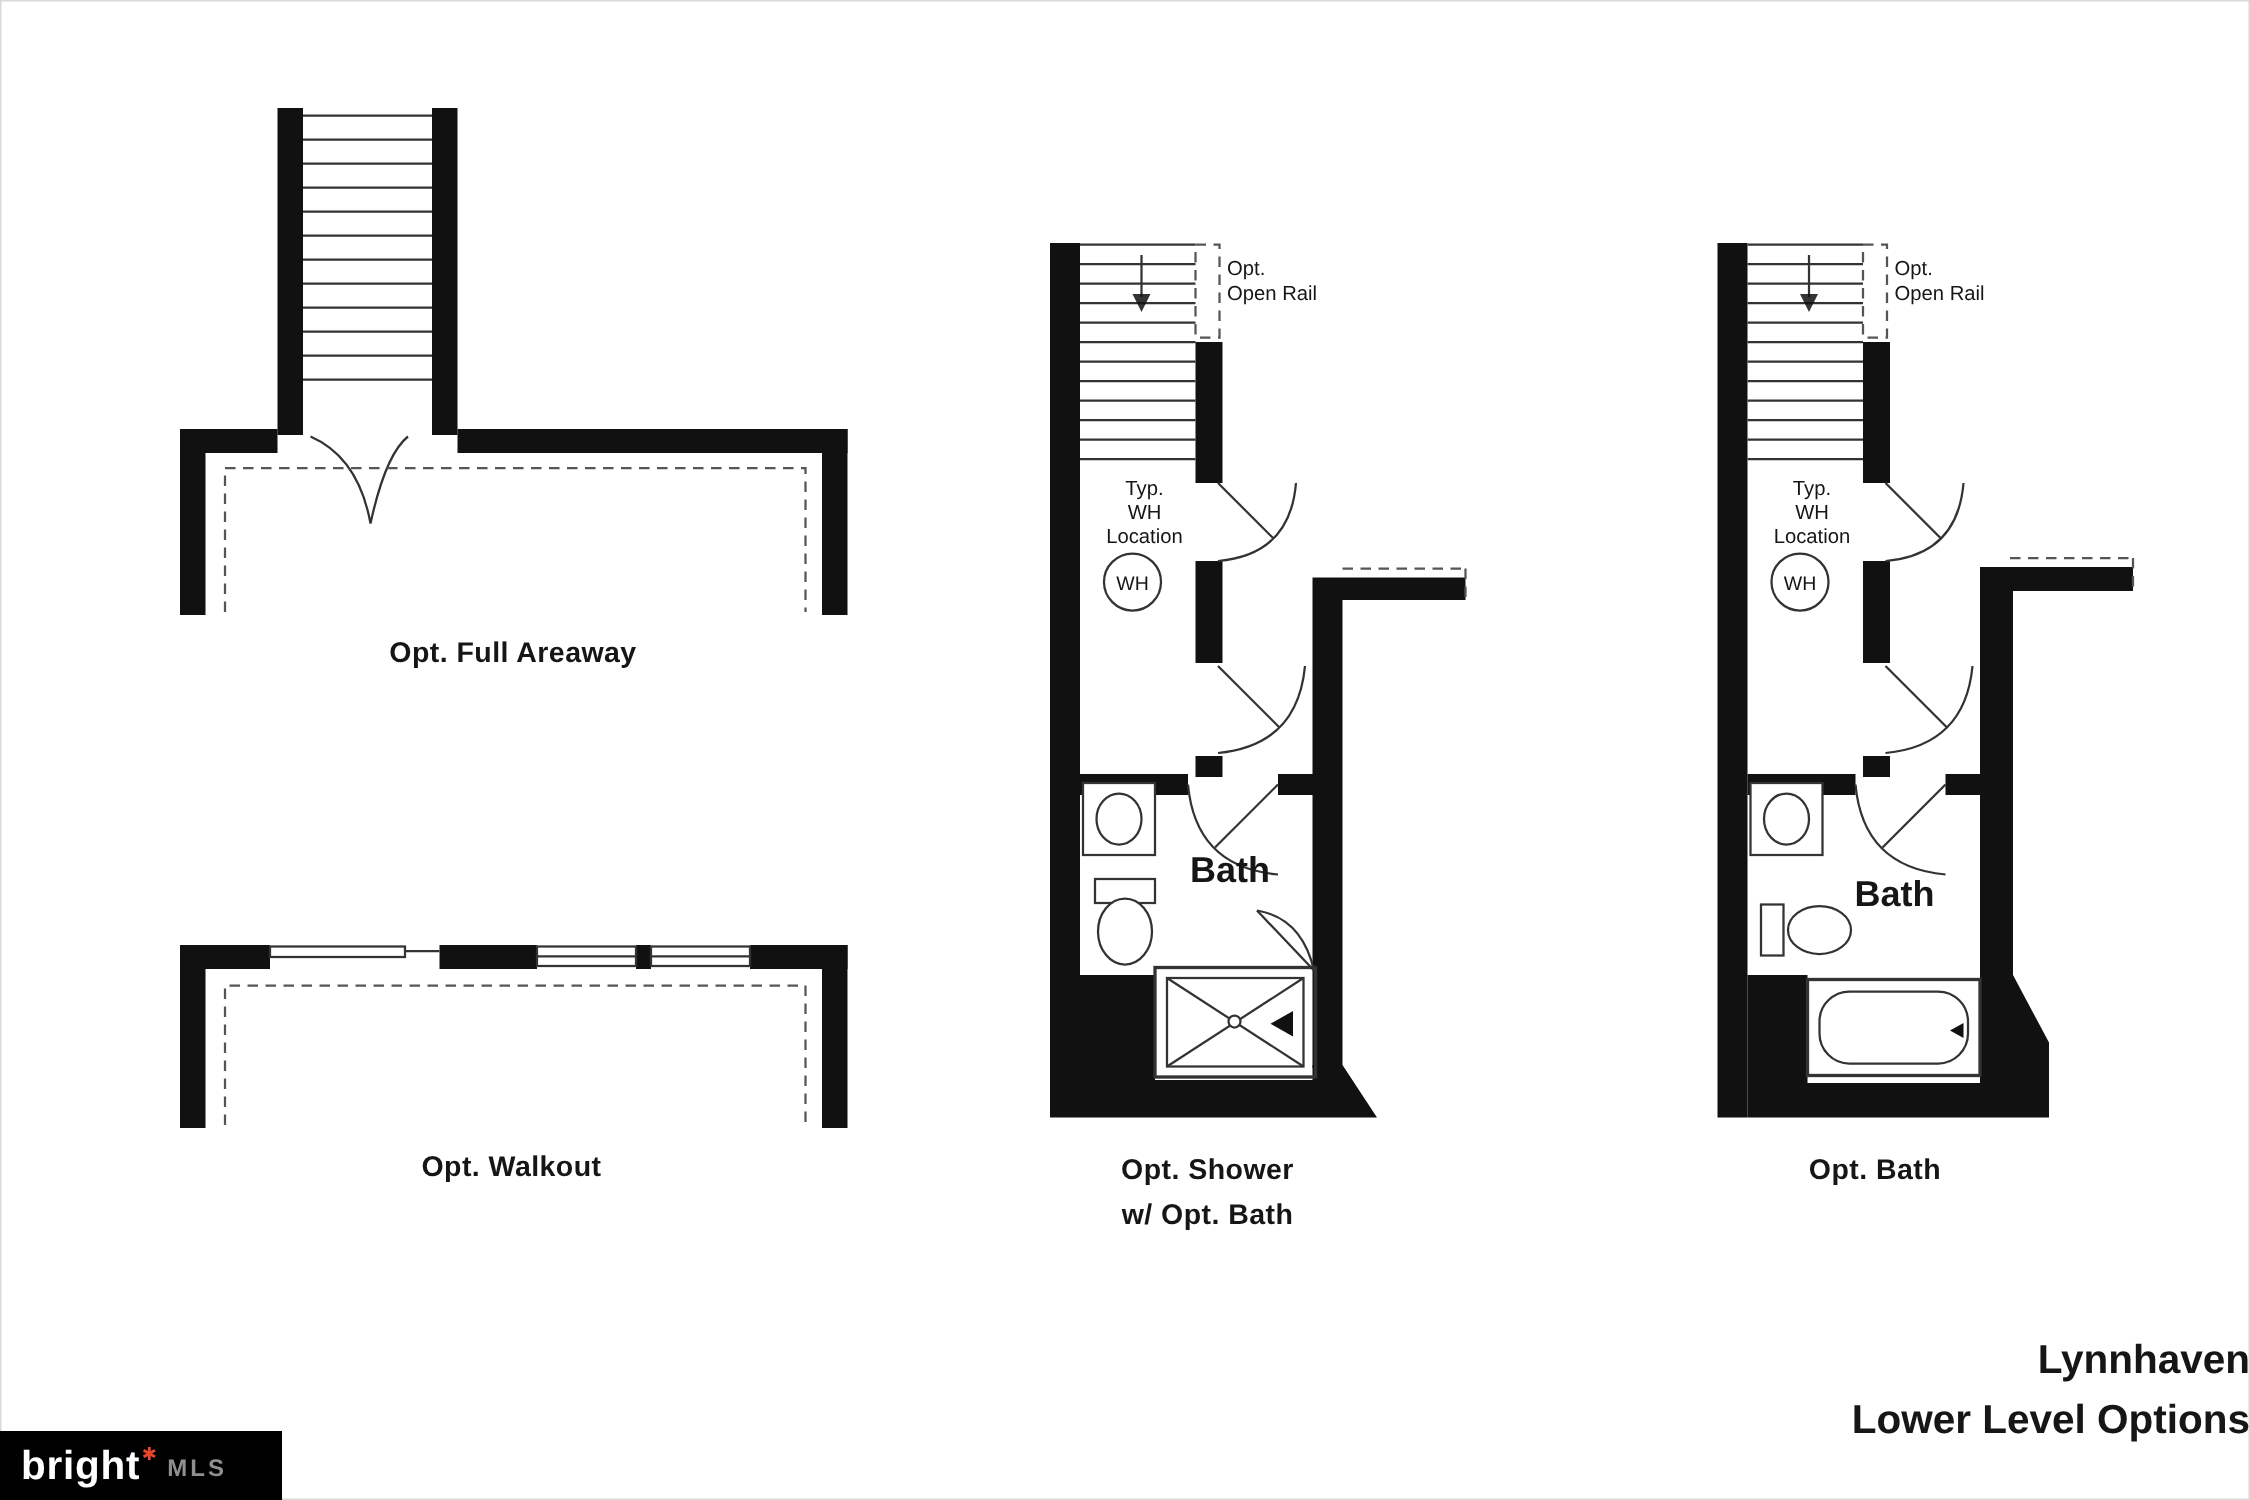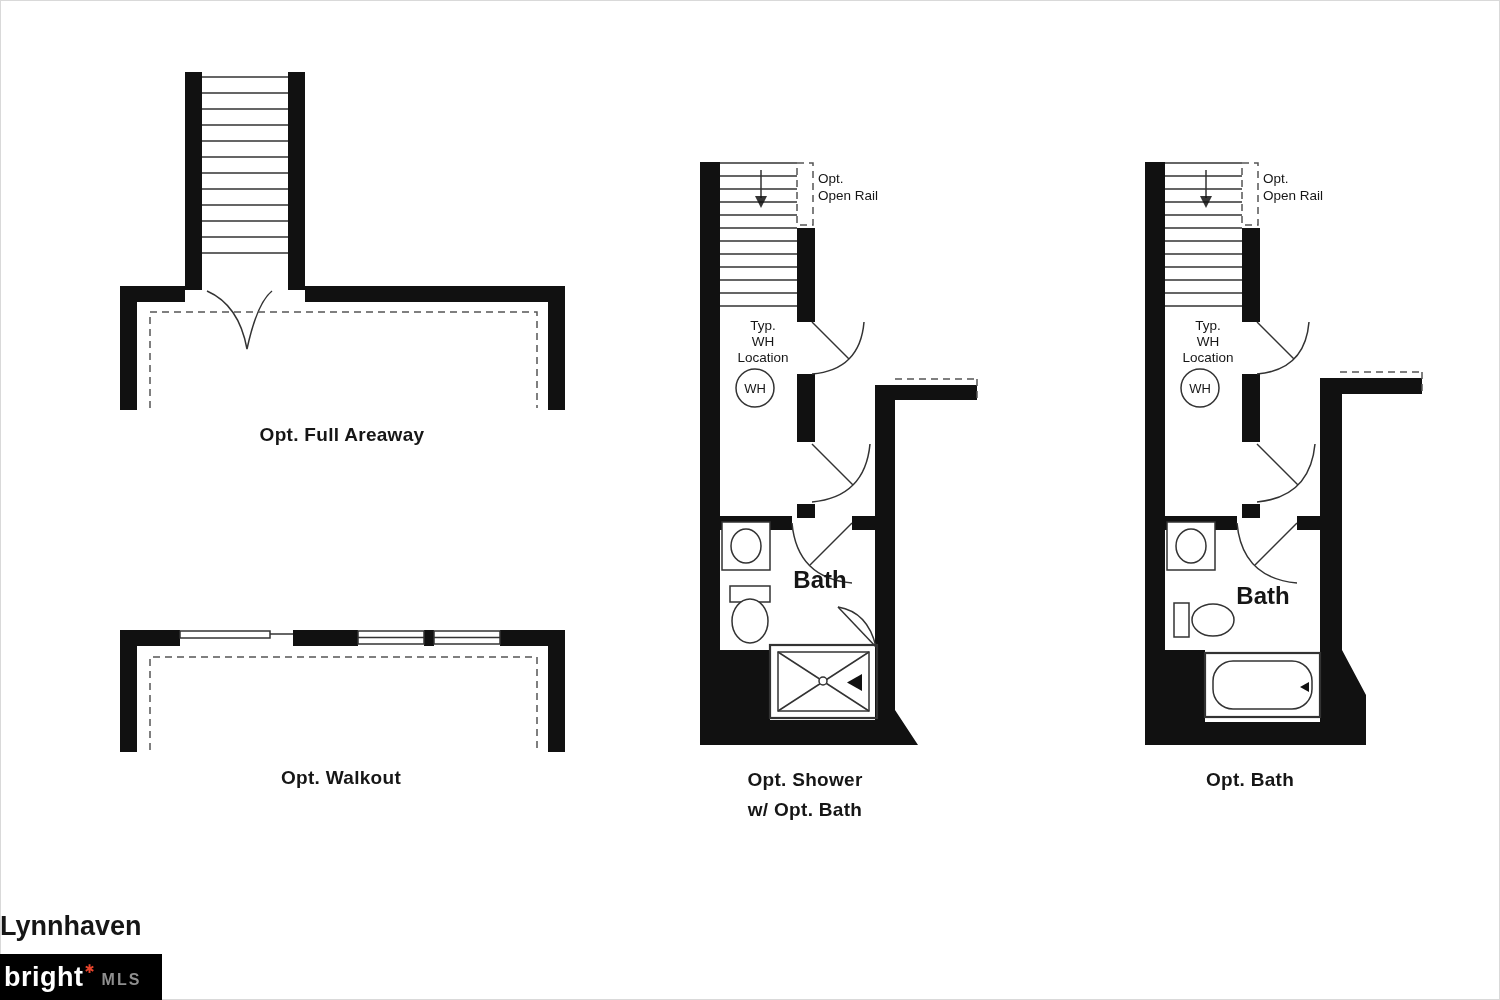--- a/index.html
+++ b/index.html
@@ -14,25 +14,25 @@
   .thin{fill:none;stroke:var(--line,#333);stroke-width:1.5;}
   .thick{fill:none;stroke:var(--line,#333);stroke-width:2.2;}
   .dashed{fill:none;stroke:var(--dash,#555);stroke-width:1.5;stroke-dasharray:7 5;}
   .fixture{fill:#fff;stroke:var(--line,#333);stroke-width:1.5;}
   .solidmark{fill:var(--wall,#111);stroke:none;}
   .plan-label{font-size:19px;font-weight:700;text-anchor:middle;letter-spacing:.3px;}
   .room-label{font-size:24px;font-weight:700;text-anchor:middle;}
   .note{font-size:13.5px;text-anchor:middle;}
   .note-left{font-size:13.5px;text-anchor:start;}
   .wh-badge{font-size:13px;text-anchor:middle;}
-  .title-block{position:absolute;left:0;right:0;top:886px;text-align:left;margin-top:20px;}
+  .title-block{position:absolute;left:0;right:0;top:886px;text-align:right;}
   .title-line{font-size:27px;font-weight:700;line-height:40px;}
   .logo{
-    position:absolute;left:0;bottom:0;width:162px;height:46px;background:var(--logo-bg,#000);
-    display:flex;align-items:center;padding-left:4px;box-sizing:border-box;
+    position:absolute;left:0;bottom:0;width:188px;height:46px;background:var(--logo-bg,#000);
+    display:flex;align-items:center;padding-left:14px;box-sizing:border-box;
   }
   .logo-brand{color:#fff;font-size:27px;font-weight:700;letter-spacing:.5px;}
   .logo-mark{color:var(--logo-mark,#e8452c);font-size:12px;margin:-16px 0 0 1px;}
   .logo-suffix{color:var(--logo-suffix,#8f8f8f);font-size:16px;font-weight:700;letter-spacing:2px;margin:5px 0 0 7px;}
 </style>
 </head>
 <body>
 
 <div class="page">
 
@@ -205,20 +205,21 @@
         <polygon class="solidmark" points="1309,682 1309,692 1300,687"></polygon>
       </g>
 
       <text class="room-label" x="1263" y="604">Bath</text>
       <text class="plan-label" x="1250" y="786">Opt. Bath</text>
     </g>
   </svg>
 
   <div class="title-block">
     <div class="title-line">Lynnhaven</div>
+    <div class="title-line">Lower Level Options</div>
   </div>
 
   <div class="logo">
     <span class="logo-brand">bright</span>
     <span class="logo-mark">✱</span>
     <span class="logo-suffix">MLS</span>
   </div>
 
 </div>
 

